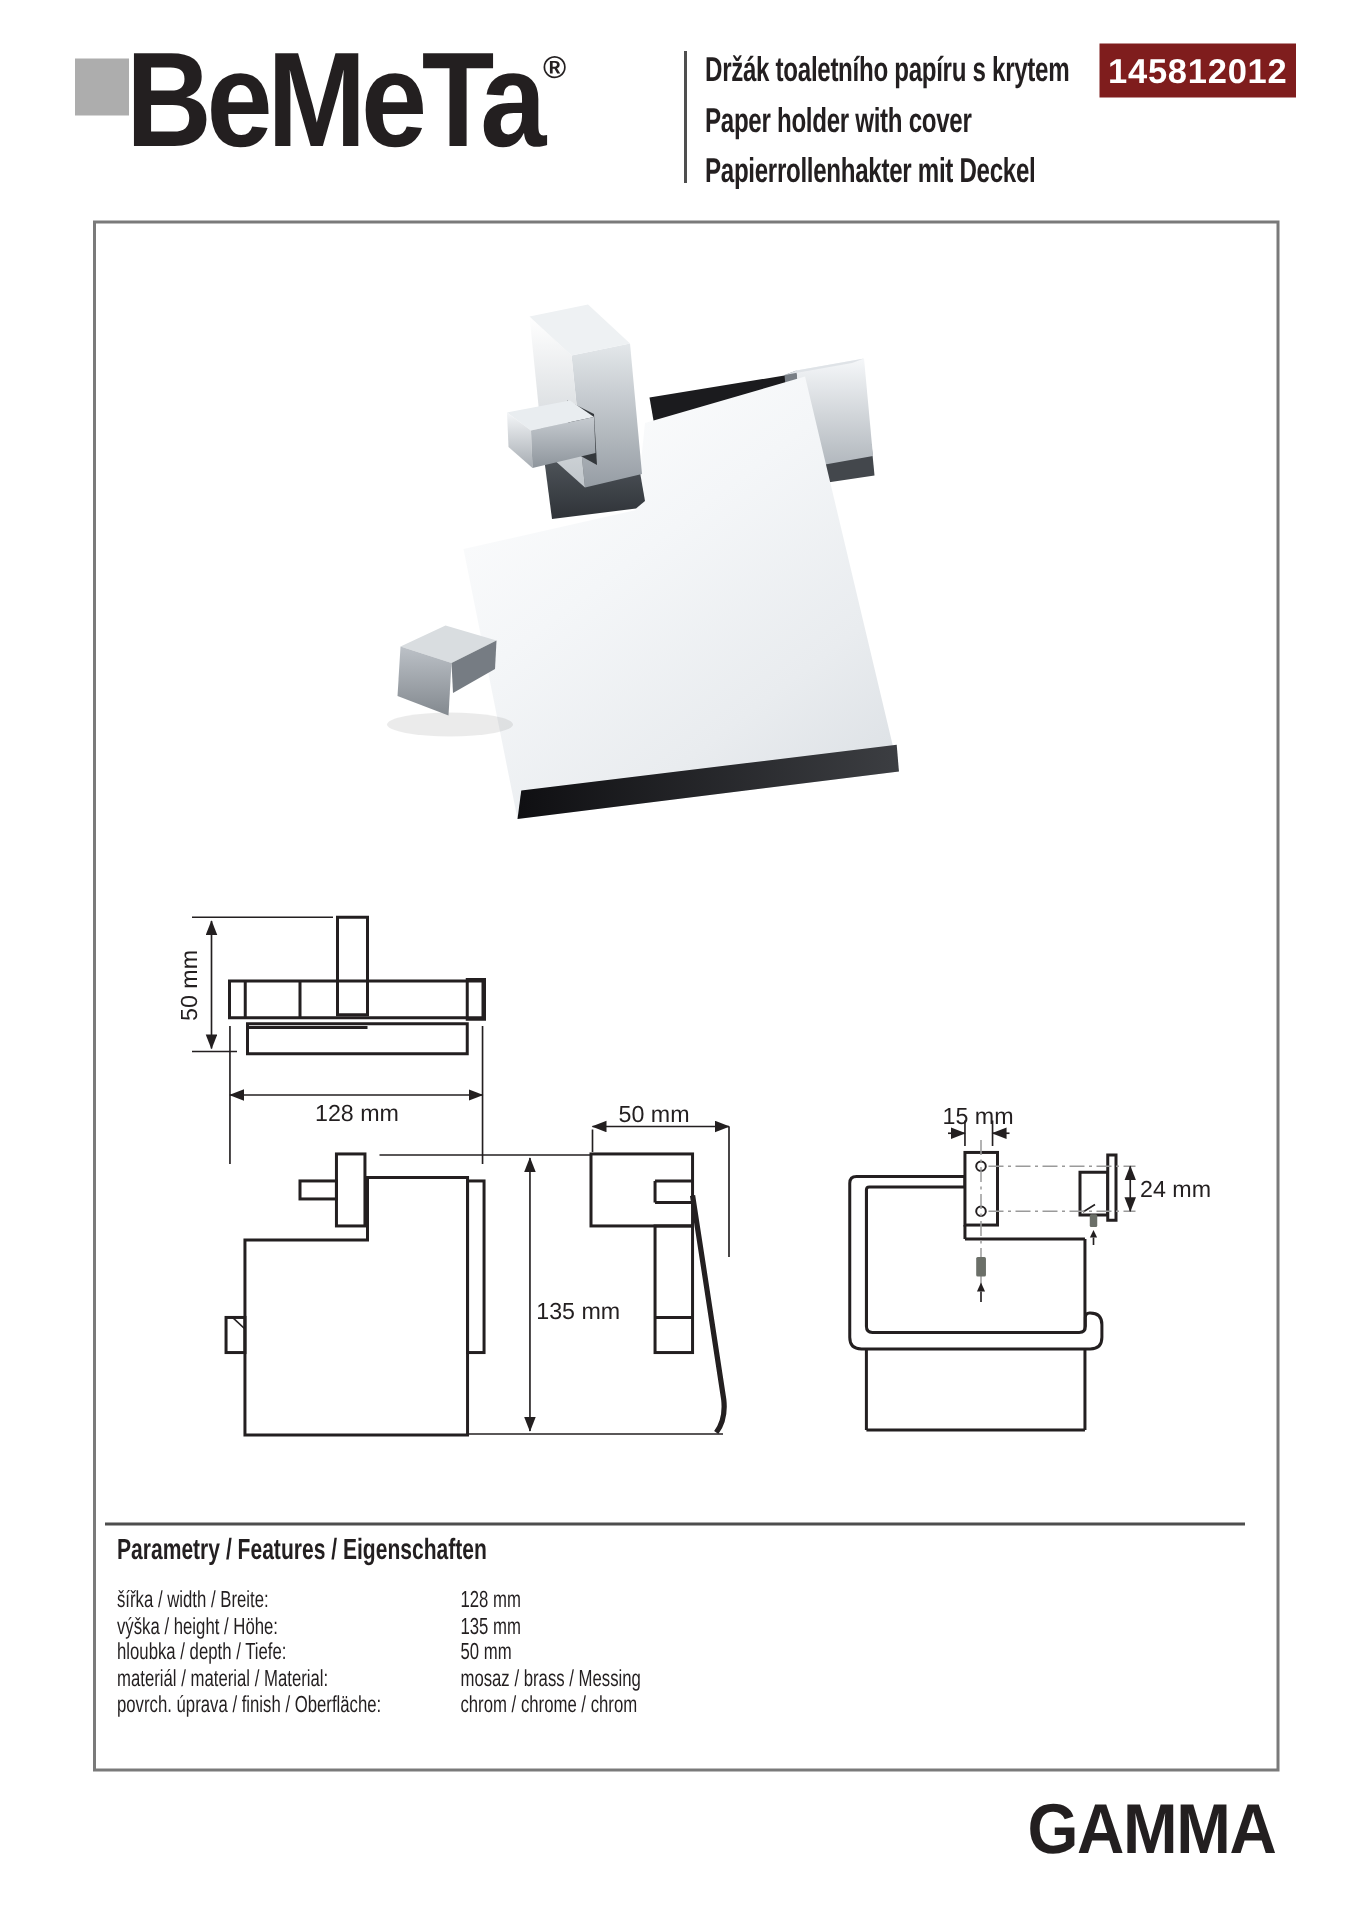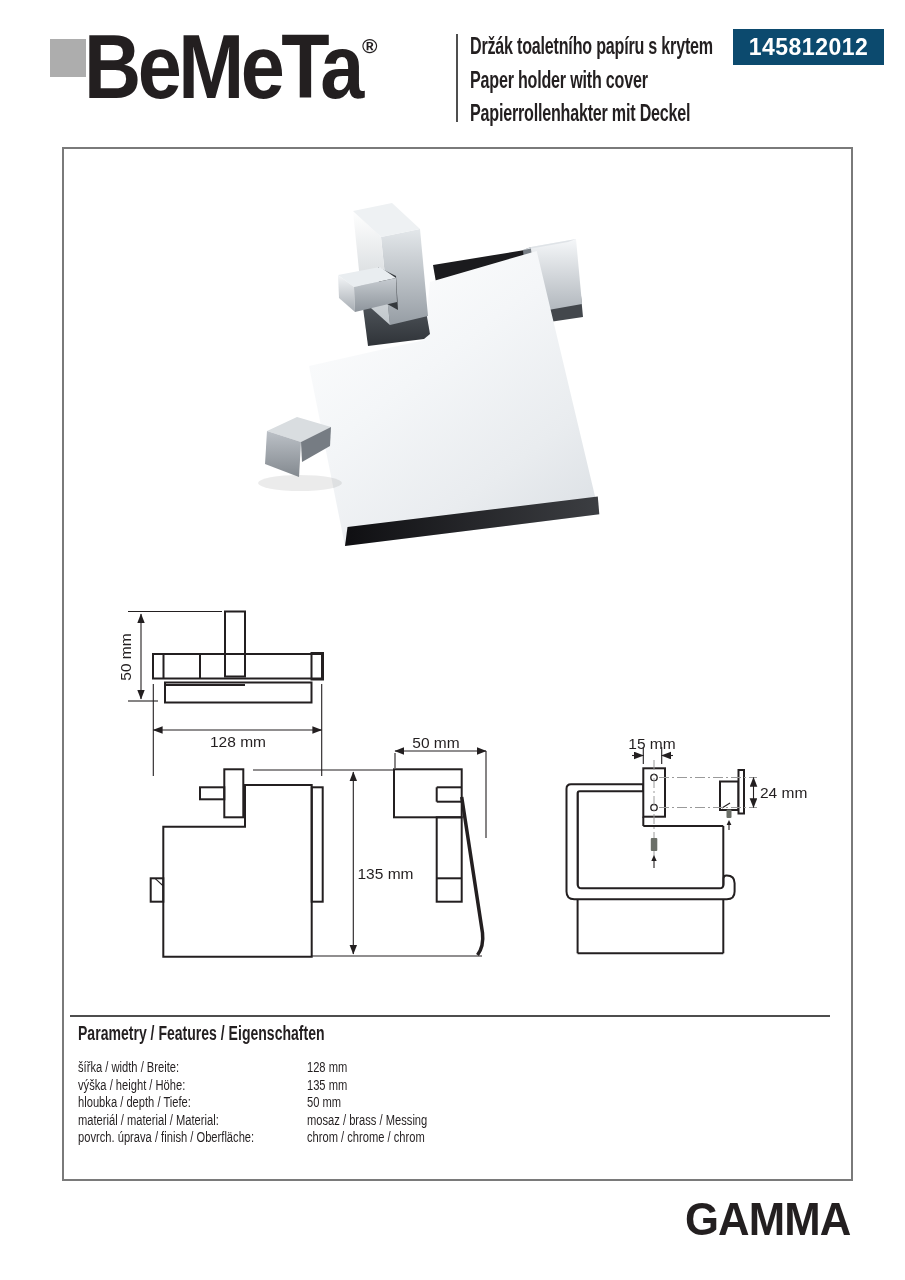--- a/index.html
+++ b/index.html
@@ -8,21 +8,21 @@
   .abs{position:absolute;}
   
   #logo-square{left:50px;top:39px;width:36px;height:38px;background:#adadad;}
   #brand-name{left:84px;top:22px;font-size:90px;font-weight:bold;letter-spacing:-4px;
               line-height:90px;transform:scaleX(0.88);transform-origin:left top;color:#231f20;}
   #registered{left:362px;top:34px;font-size:21px;font-weight:bold;}
   #header-divider{left:456px;top:34px;width:2px;height:88px;background:#4f4f4f;}
   .title-line{left:470px;font-size:23px;font-weight:bold;letter-spacing:-0.3px;
               transform:scaleX(0.70);transform-origin:left top;white-space:nowrap;}
   #title-cs{top:33px;} #title-en{top:67px;} #title-de{top:100px;}
-  #code-badge{left:733px;top:29px;width:151px;height:36px;background:#0c4a6e;color:#ffffff;
+  #code-badge{left:733px;top:29px;width:131px;height:36px;background:#7f1d1d;color:#ffffff;
               font-size:23px;font-weight:bold;text-align:center;line-height:36px;letter-spacing:0.5px;}
   
   #content-frame{left:62px;top:147px;width:787px;height:1030px;border:2px solid #7a7a7a;background:#fff;}
   #params-divider{left:70px;top:1015px;width:760px;height:2px;background:#4d4d4d;}
   #params-heading{left:78px;top:1022px;font-size:19.5px;font-weight:bold;
                   transform:scaleX(0.72);transform-origin:left top;white-space:nowrap;}
   #params-rows{left:78px;top:1058px;font-size:15.5px;line-height:17.6px;
                transform:scaleX(0.72);transform-origin:left top;}
   .param-row{display:grid;grid-template-columns:318px auto;white-space:nowrap;}
   #series-name{left:685px;top:1191px;font-size:47px;font-weight:bold;letter-spacing:-1px;

